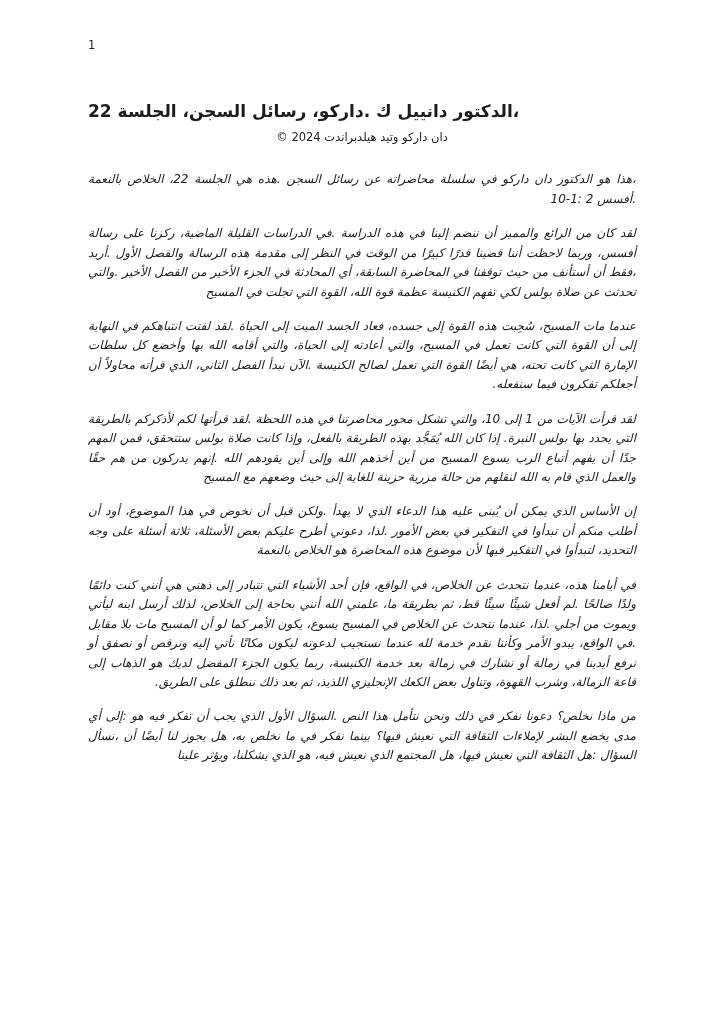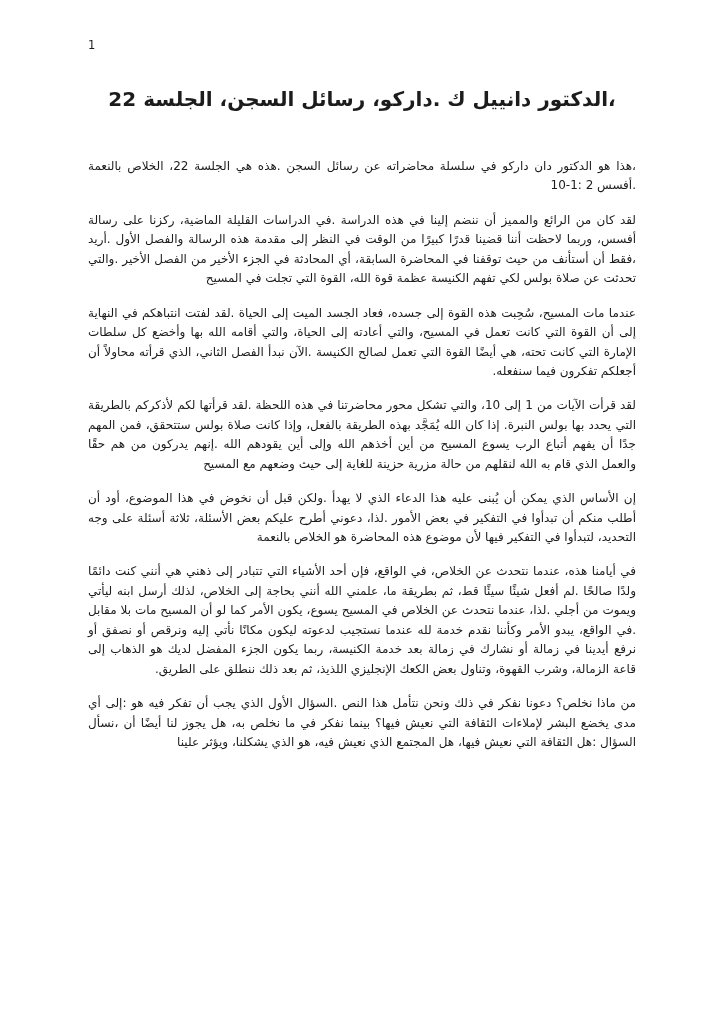--- a/index.html
+++ b/index.html
@@ -24,53 +24,55 @@
     direction: rtl;
   }
   .page-number {
     position: absolute;
     top: 38px;
     left: 88px;
     font-size: 11.5px;
     direction: ltr;
   }
   .doc-title {
-    text-align: center;
+    text-align: left;
     font-weight: bold;
-    font-size: 20px;
+    font-size: 17px;
     line-height: 1.55;
-    margin: 0 0 6px 0;
+    margin: 14px 0 6px 0;
   }
   .copyright {
     text-align: center;
     font-size: 11.5px;
     margin: 2px 0 0 0;
   }
   .body-text {
-    margin-top: 42px;
+    margin-top: 26px;
+    font-style: italic;
   }
   .para {
     font-size: 12px;
     line-height: 1.62;
     text-align: justify;
     text-justify: inter-word;
     margin: 0 0 15px 0;
   }
 </style>
 </head>
 <body>
 
 <div class="page">
 
   <div class="page-number">1</div>
 
   <header>
     <div class="doc-title">
       <div>،الدكتور دانييل ك .داركو، رسائل السجن، الجلسة 22</div>
     </div>
+    <div class="copyright">دان داركو وتيد هيلدبراندت 2024 ©</div>
   </header>
 
   <main class="body-text">
     <p class="para">،هذا هو الدكتور دان داركو في سلسلة محاضراته عن رسائل السجن .هذه هي الجلسة 22، الخلاص بالنعمة .أفسس 2 :1-10</p>
     <p class="para">لقد كان من الرائع والمميز أن ننضم إلينا في هذه الدراسة .في الدراسات القليلة الماضية، ركزنا على رسالة أفسس، وربما لاحظت أننا قضينا قدرًا كبيرًا من الوقت في النظر إلى مقدمة هذه الرسالة والفصل الأول .أريد ،فقط أن أستأنف من حيث توقفنا في المحاضرة السابقة، أي المحادثة في الجزء الأخير من الفصل الأخير .والتي تحدثت عن صلاة بولس لكي تفهم الكنيسة عظمة قوة الله، القوة التي تجلت في المسيح</p>
     <p class="para">عندما مات المسيح، سُحِبت هذه القوة إلى جسده، فعاد الجسد الميت إلى الحياة .لقد لفتت انتباهكم في النهاية إلى أن القوة التي كانت تعمل في المسيح، والتي أعادته إلى الحياة، والتي أقامه الله بها وأخضع كل سلطات الإمارة التي كانت تحته، هي أيضًا القوة التي تعمل لصالح الكنيسة .الآن نبدأ الفصل الثاني، الذي قرأته محاولاً أن أجعلكم تفكرون فيما سنفعله.</p>
     <p class="para">لقد قرأت الآيات من 1 إلى 10، والتي تشكل محور محاضرتنا في هذه اللحظة .لقد قرأتها لكم لأذكركم بالطريقة التي يحدد بها بولس النبرة. إذا كان الله يُمَجَّد بهذه الطريقة بالفعل، وإذا كانت صلاة بولس ستتحقق، فمن المهم جدًا أن يفهم أتباع الرب يسوع المسيح من أين أخذهم الله وإلى أين يقودهم الله .إنهم يدركون من هم حقًا والعمل الذي قام به الله لنقلهم من حالة مزرية حزينة للغاية إلى حيث وضعهم مع المسيح</p>
     <p class="para">إن الأساس الذي يمكن أن يُبنى عليه هذا الدعاء الذي لا يهدأ .ولكن قبل أن نخوض في هذا الموضوع، أود أن أطلب منكم أن تبدأوا في التفكير في بعض الأمور .لذا، دعوني أطرح عليكم بعض الأسئلة، ثلاثة أسئلة على وجه التحديد، لتبدأوا في التفكير فيها لأن موضوع هذه المحاضرة هو الخلاص بالنعمة</p>
     <p class="para">في أيامنا هذه، عندما نتحدث عن الخلاص، في الواقع، فإن أحد الأشياء التي تتبادر إلى ذهني هي أنني كنت دائمًا ولدًا صالحًا .لم أفعل شيئًا سيئًا قط، ثم بطريقة ما، علمني الله أنني بحاجة إلى الخلاص، لذلك أرسل ابنه ليأتي ويموت من أجلي .لذا، عندما نتحدث عن الخلاص في المسيح يسوع، يكون الأمر كما لو أن المسيح مات بلا مقابل .في الواقع، يبدو الأمر وكأننا نقدم خدمة لله عندما نستجيب لدعوته ليكون مكانًا نأتي إليه ونرقص أو نصفق أو نرفع أيدينا في زمالة أو نشارك في زمالة بعد خدمة الكنيسة، ربما يكون الجزء المفضل لديك هو الذهاب إلى قاعة الزمالة، وشرب القهوة، وتناول بعض الكعك الإنجليزي اللذيذ، ثم بعد ذلك ننطلق على الطريق.</p>
     <p class="para">من ماذا نخلص؟ دعونا نفكر في ذلك ونحن نتأمل هذا النص .السؤال الأول الذي يجب أن تفكر فيه هو :إلى أي مدى يخضع البشر لإملاءات الثقافة التي نعيش فيها؟ بينما نفكر في ما نخلص به، هل يجوز لنا أيضًا أن ،نسأل السؤال :هل الثقافة التي نعيش فيها، هل المجتمع الذي نعيش فيه، هو الذي يشكلنا، ويؤثر علينا</p>

